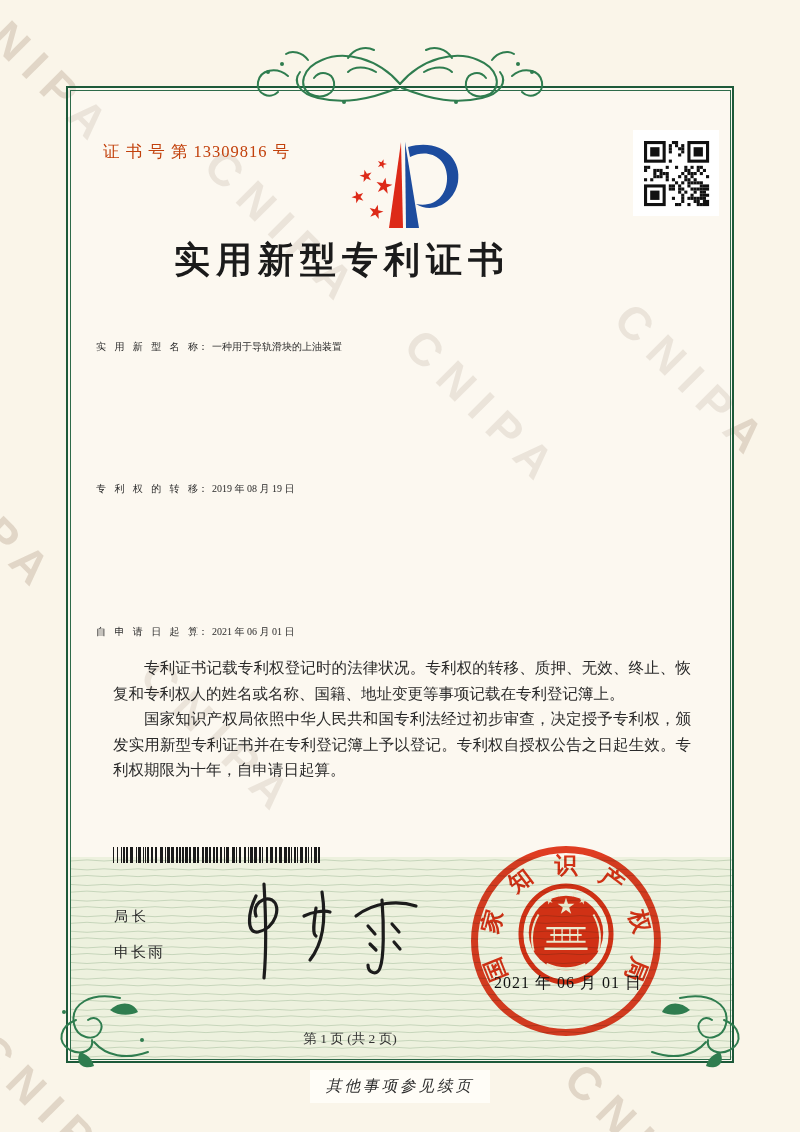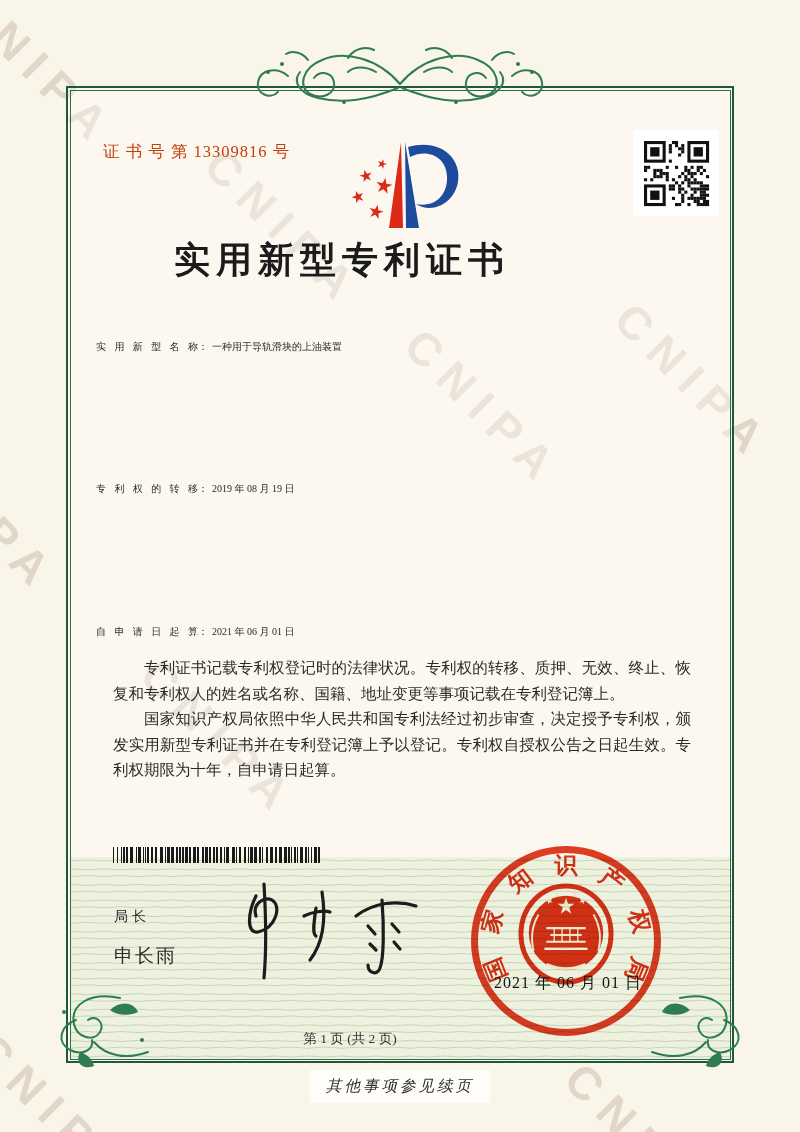--- a/index.html
+++ b/index.html
@@ -28,21 +28,21 @@
   .flabel{display:inline-block;width:102px;text-align:justify;text-align-last:justify;vertical-align:top;}
   .colon{margin:0 4px 0 0;}
   .row2{position:absolute;left:300px;top:0;}
   
   .paras{position:absolute;left:113px;top:655px;width:578px;z-index:4;font-size:15.5px;
          line-height:25.5px;text-align:justify;}
   .paras p{margin:0;text-indent:2em;}
   .barcode{position:absolute;left:113px;top:847px;z-index:4;}
   
   .signer-title{position:absolute;left:114px;top:908px;z-index:4;font-size:14px;letter-spacing:4px;}
-  .signer-name{position:absolute;left:114px;top:943px;z-index:4;font-size:19px;letter-spacing:2px;}
+  .signer-name{position:absolute;left:114px;top:943px;z-index:4;font-size:15px;letter-spacing:2px;}
   .signature{position:absolute;left:228px;top:876px;z-index:5;}
   
   .seal{position:absolute;left:471px;top:846px;width:190px;height:190px;z-index:5;mix-blend-mode:multiply;}
   .seal-ring{position:absolute;inset:0;border:7px solid #e03418;border-radius:50%;opacity:0.95;}
   .seal-char{position:absolute;left:50%;top:50%;font-size:23px;font-weight:700;color:#e03418;
              font-family:"Liberation Serif","DejaVu Serif",serif;}
   .emblem{position:absolute;left:46px;top:36px;}
   .seal-date{position:absolute;left:478px;top:973px;width:180px;z-index:6;text-align:center;
              font-size:16px;letter-spacing:1px;color:#121212;}
   .pageno{position:absolute;left:66px;top:1030px;width:568px;z-index:4;text-align:center;font-size:13.5px;color:#333;}

